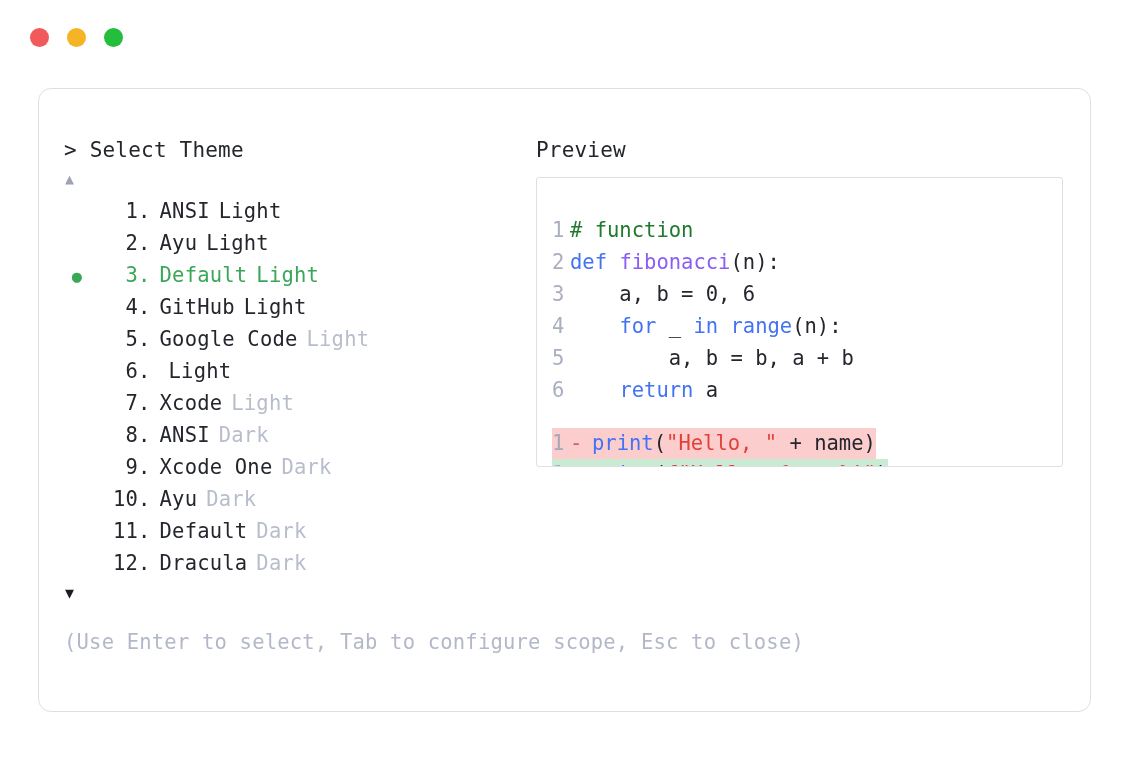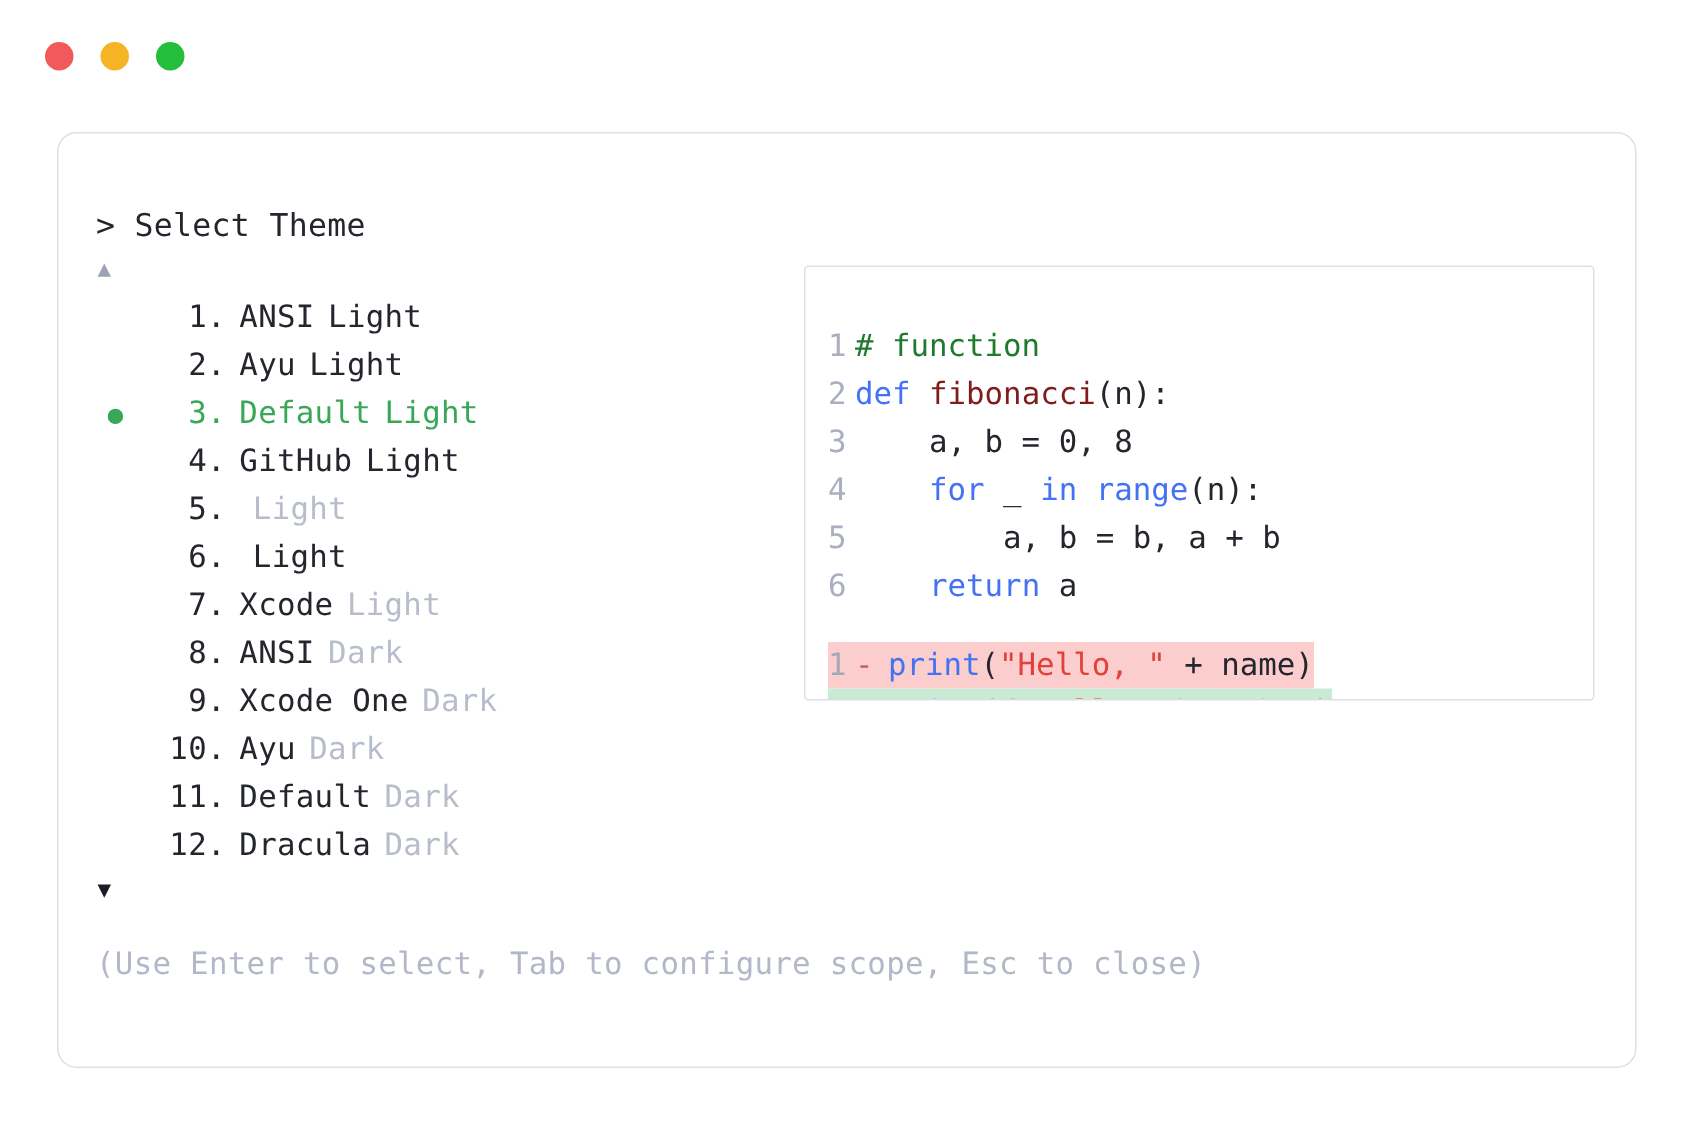--- a/index.html
+++ b/index.html
@@ -154,21 +154,21 @@
     flex: 0 0 18px;
     text-align: right;
     color: #a9aec0;
     padding-right: 10px;
   }
   .code-line .src { white-space: pre; }
 
   
   .t-comment { color: #1f7a2e; }
   .t-kw      { color: #4373f2; }
-  .t-fn      { color: #7f1d1d; }
+  .t-fn      { color: #8b5cf6; }
   .t-str     { color: #e2403a; }
   .t-plain   { color: #24262d; }
 
   
   .diff-gap { height: 22px; }
 
   .diff-line {
     display: flex;
     align-items: baseline;
     height: 31px;
@@ -222,41 +222,44 @@
 
         <div class="arrow-row">
           <span class="arrow up">▲</span>
         </div>
 
         <div class="theme-list">
             <div class="theme-row"><span class="bullet">●</span><span class="num">1</span><span class="dotsep">.</span><span class="tname">ANSI</span><span class="tvar">Light</span></div>
             <div class="theme-row"><span class="bullet">●</span><span class="num">2</span><span class="dotsep">.</span><span class="tname">Ayu</span><span class="tvar">Light</span></div>
             <div class="theme-row selected"><span class="bullet">●</span><span class="num">3</span><span class="dotsep">.</span><span class="tname">Default</span><span class="tvar">Light</span></div>
             <div class="theme-row"><span class="bullet">●</span><span class="num">4</span><span class="dotsep">.</span><span class="tname">GitHub</span><span class="tvar">Light</span></div>
-            <div class="theme-row"><span class="bullet">●</span><span class="num">5</span><span class="dotsep">.</span><span class="tvar muted">Light</span></div>
+            <div class="theme-row"><span class="bullet">●</span><span class="num">5</span><span class="dotsep">.</span><span class="tname">Google Code</span><span class="tvar muted">Light</span></div>
             <div class="theme-row"><span class="bullet">●</span><span class="num">6</span><span class="dotsep">.</span><span class="tvar">Light</span></div>
             <div class="theme-row"><span class="bullet">●</span><span class="num">7</span><span class="dotsep">.</span><span class="tname">Xcode</span><span class="tvar muted">Light</span></div>
             <div class="theme-row"><span class="bullet">●</span><span class="num">8</span><span class="dotsep">.</span><span class="tname">ANSI</span><span class="tvar muted">Dark</span></div>
             <div class="theme-row"><span class="bullet">●</span><span class="num">9</span><span class="dotsep">.</span><span class="tname">Xcode One</span><span class="tvar muted">Dark</span></div>
             <div class="theme-row"><span class="bullet">●</span><span class="num">10</span><span class="dotsep">.</span><span class="tname">Ayu</span><span class="tvar muted">Dark</span></div>
             <div class="theme-row"><span class="bullet">●</span><span class="num">11</span><span class="dotsep">.</span><span class="tname">Default</span><span class="tvar muted">Dark</span></div>
             <div class="theme-row"><span class="bullet">●</span><span class="num">12</span><span class="dotsep">.</span><span class="tname">Dracula</span><span class="tvar muted">Dark</span></div>
           </div>
 
         <div class="arrow-row">
           <span class="arrow down">▼</span>
         </div>
       </div>
 
+      <div class="col-right">
+        <div class="panel-title">Preview</div>
+      </div>
 
       <div class="preview-box">
         <div class="code-area">
             <div class="code-line"><span class="ln">1</span><span class="src"><span class="t-comment"># function</span></span></div>
             <div class="code-line"><span class="ln">2</span><span class="src"><span class="t-kw">def </span><span class="t-fn">fibonacci</span><span class="t-plain">(n):</span></span></div>
-            <div class="code-line"><span class="ln">3</span><span class="src"><span class="t-plain">    a, b = 0, 8</span></span></div>
+            <div class="code-line"><span class="ln">3</span><span class="src"><span class="t-plain">    a, b = 0, 6</span></span></div>
             <div class="code-line"><span class="ln">4</span><span class="src"><span class="t-plain">    </span><span class="t-kw">for</span><span class="t-plain"> _ </span><span class="t-kw">in</span><span class="t-plain"> </span><span class="t-kw">range</span><span class="t-plain">(n):</span></span></div>
             <div class="code-line"><span class="ln">5</span><span class="src"><span class="t-plain">        a, b = b, a + b</span></span></div>
             <div class="code-line"><span class="ln">6</span><span class="src"><span class="t-plain">    </span><span class="t-kw">return</span><span class="t-plain"> a</span></span></div>
             <div class="diff-gap"></div>
             <div class="diff-line del"><span class="ln">1</span><span class="mark">-</span><span class="src"><span class="t-kw">print</span><span class="t-plain">(</span><span class="t-str">"Hello, "</span><span class="t-plain"> + name)</span></span></div>
             <div class="diff-line add"><span class="ln">1</span><span class="mark">+</span><span class="src"><span class="t-kw">print</span><span class="t-plain">(</span><span class="t-str">f"Hello, {name}!"</span><span class="t-plain">)</span></span></div>
           </div>
       </div>
 
       <div class="hint">(Use Enter to select, Tab to configure scope, Esc to close)</div>

